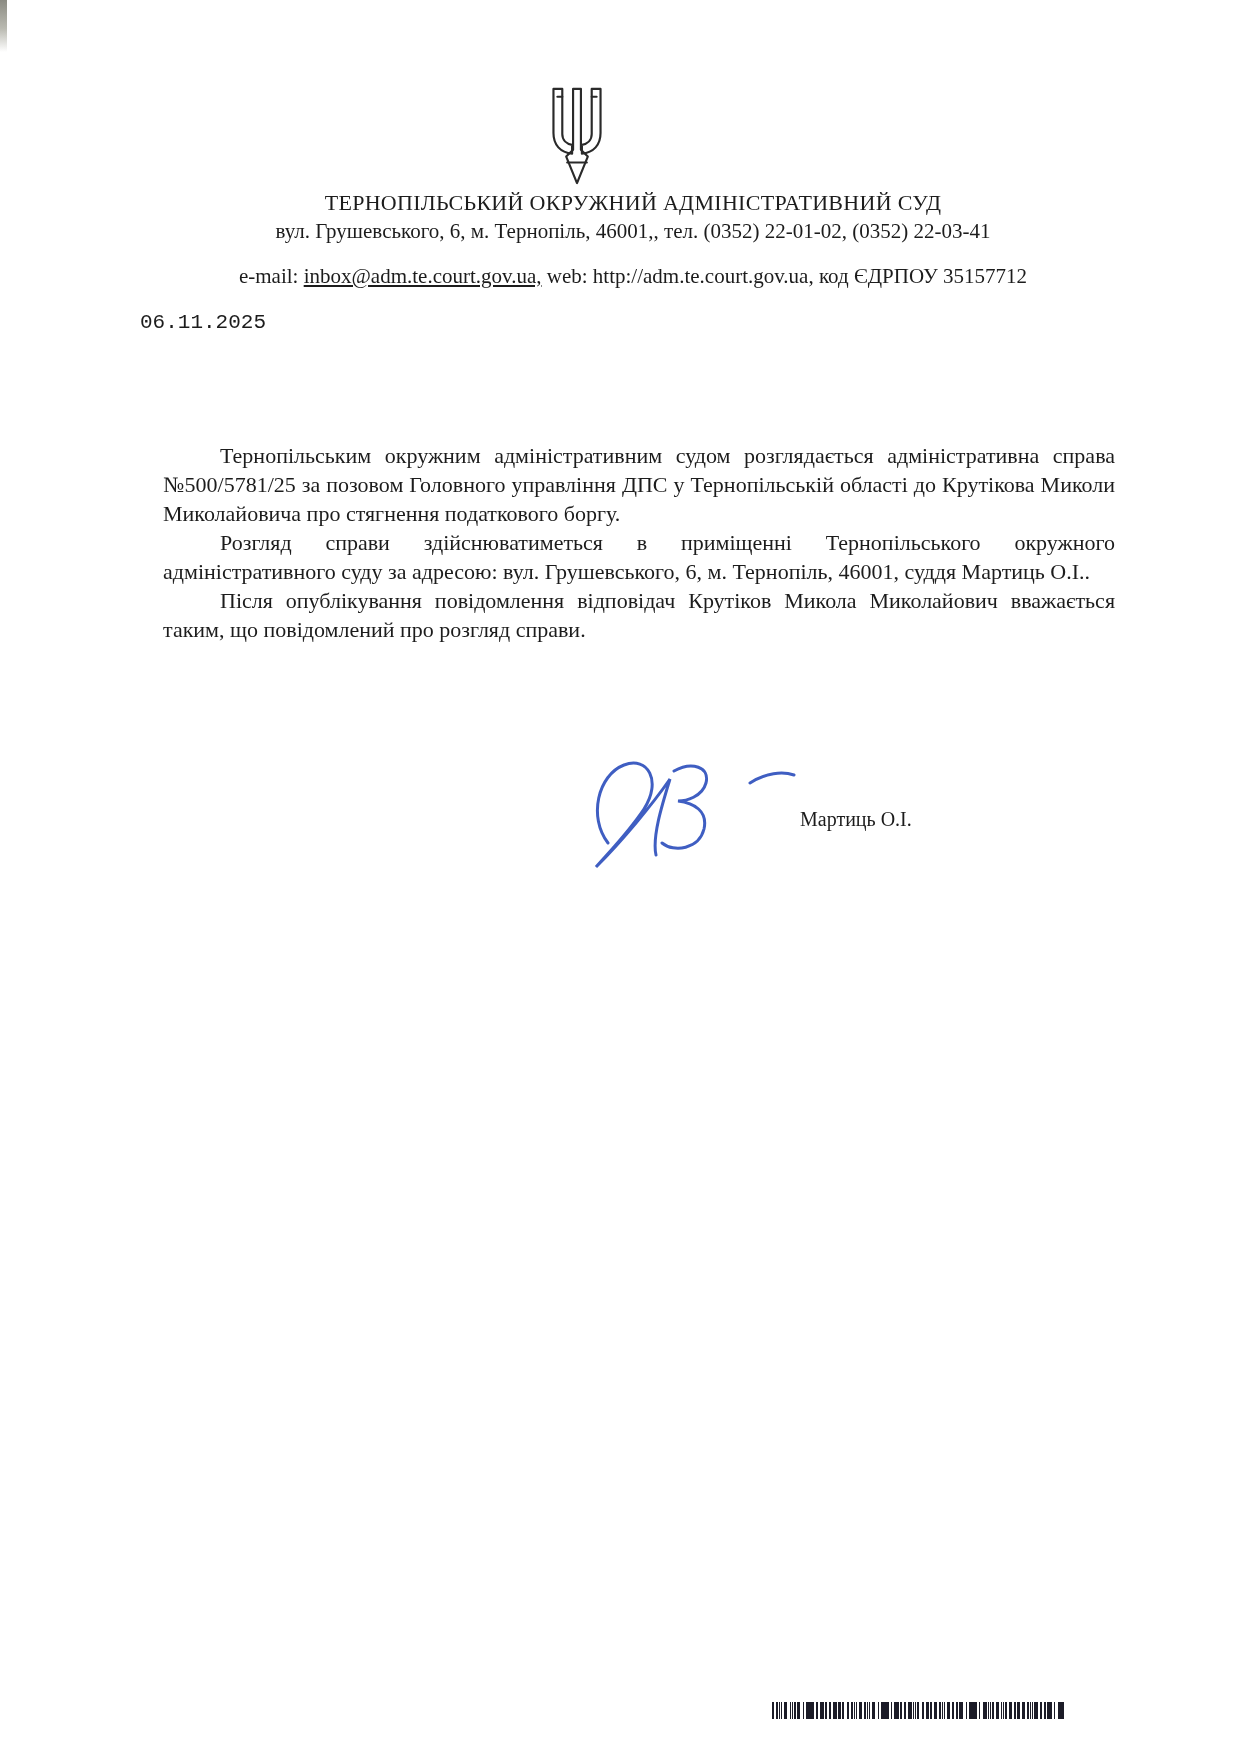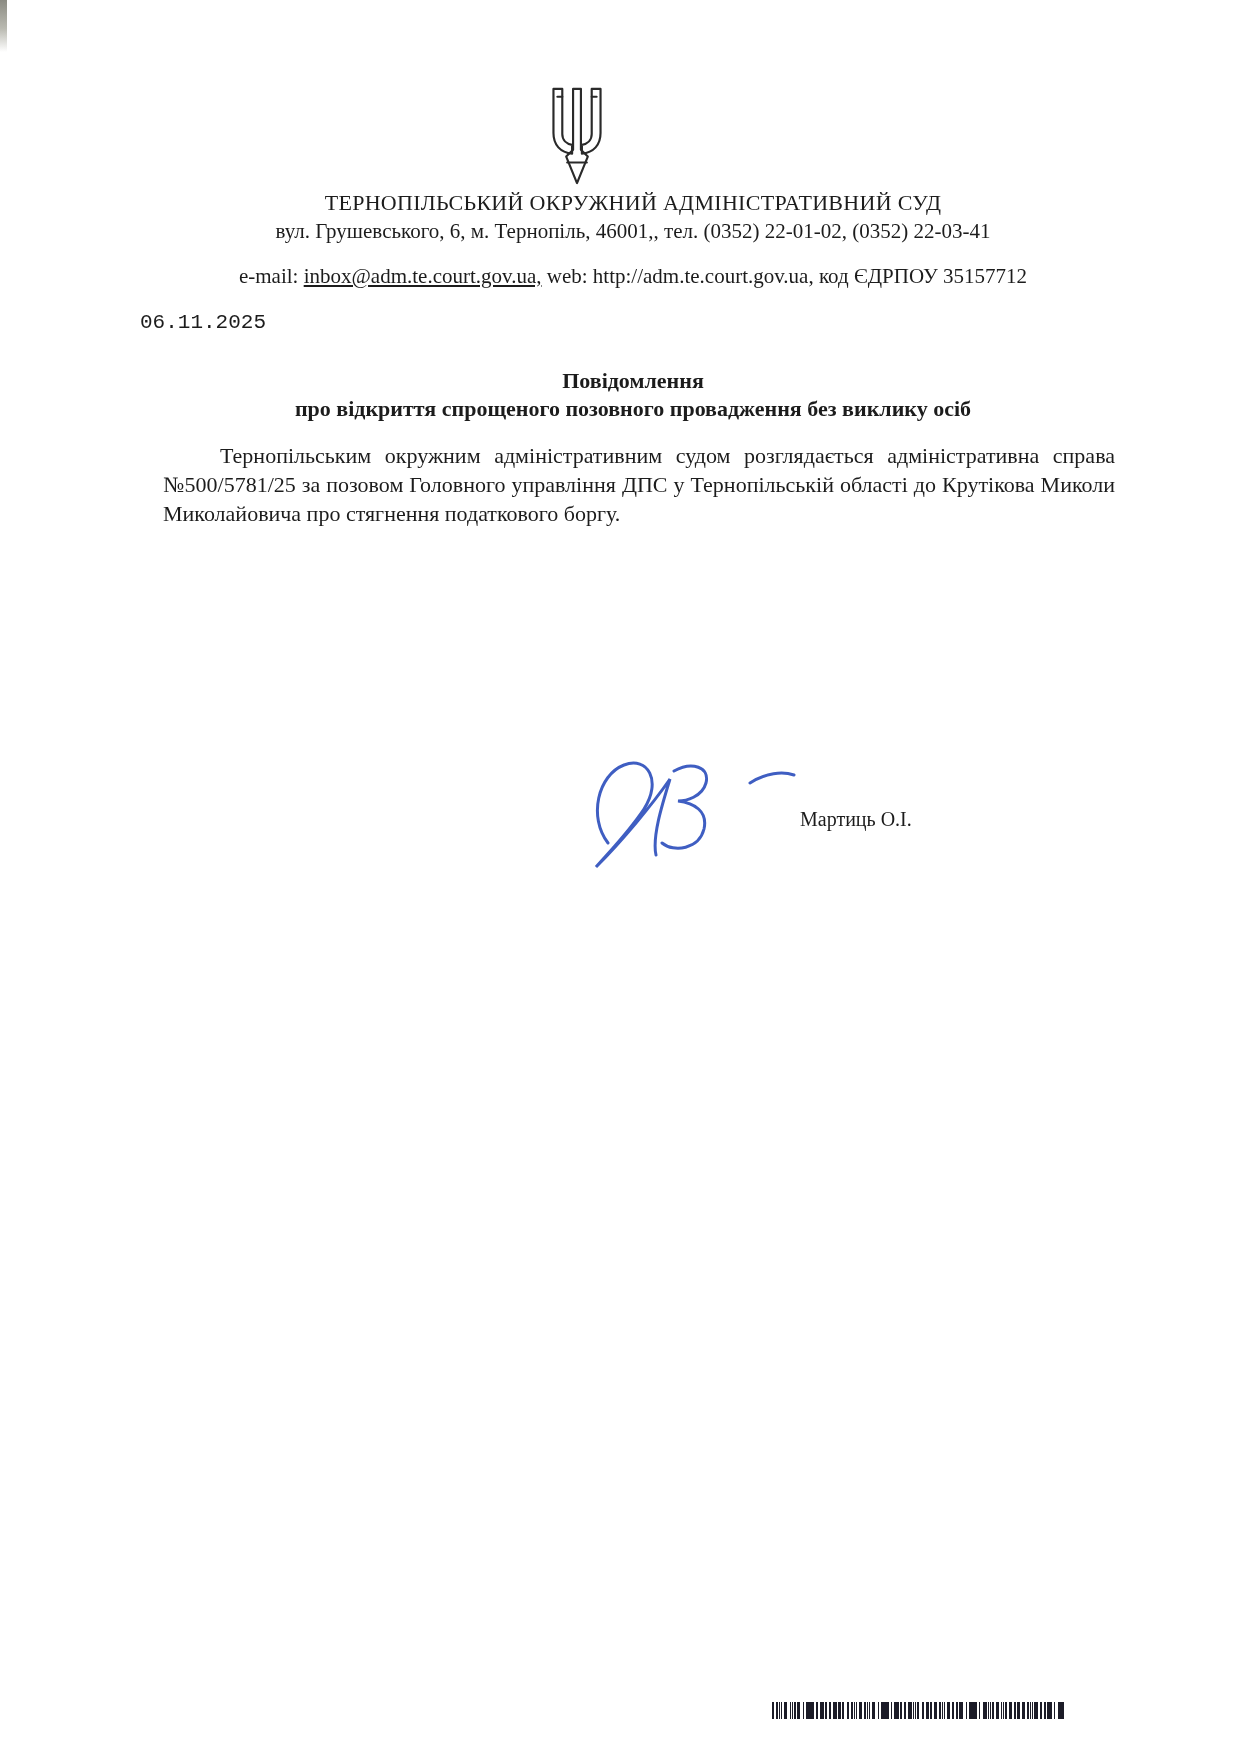--- a/index.html
+++ b/index.html
@@ -83,27 +83,25 @@
   </div>
 
   <div class="letterhead">
     <div class="court-name">ТЕРНОПІЛЬСЬКИЙ ОКРУЖНИЙ АДМІНІСТРАТИВНИЙ СУД</div>
     <div class="address-line">вул. Грушевського, 6, м. Тернопіль, 46001,, тел. (0352) 22-01-02, (0352) 22-03-41</div>
     <div class="contact-line"><span>e-mail: </span><span class="underline">inbox@adm.te.court.gov.ua,</span><span> web: http://adm.te.court.gov.ua, код ЄДРПОУ 35157712</span></div>
   </div>
 
   <div class="doc-date">06.11.2025</div>
 
-  <div class="doc-title">
-    <div>Повідомлення</div>
-    <div>про відкриття спрощеного позовного провадження без виклику осіб</div>
-  </div>
 
   <div class="doc-body">
     <p>Тернопільським окружним адміністративним судом розглядається адміністративна справа №500/5781/25 за позовом Головного управління ДПС у Тернопільській області до Крутікова Миколи Миколайовича про стягнення податкового боргу.</p>
+    <p>Розгляд справи здійснюватиметься в приміщенні Тернопільського окружного адміністративного суду за адресою: вул. Грушевського, 6, м. Тернопіль, 46001, суддя Мартиць О.І..</p>
+    <p>Після опублікування повідомлення відповідач Крутіков Микола Миколайович вважається таким, що повідомлений про розгляд справи.</p>
   </div>
 
 
   <div class="sig-scribble">
     <svg viewBox="0 0 240 135" width="240" height="135" aria-hidden="true">
       <g fill="none" stroke="#3f5ec2" stroke-width="3" stroke-linecap="round">
         <path d="M38 98 C18 72 28 30 54 20 C78 11 92 36 74 64 C58 88 40 106 26 122 C52 96 82 60 100 34 C92 60 82 92 86 110"></path>
         <path d="M104 26 C122 16 140 22 136 38 C132 52 116 56 108 56 C124 58 138 66 134 84 C129 104 104 108 92 98"></path>
         <path d="M180 38 C196 28 212 26 224 30"></path>
       </g>

